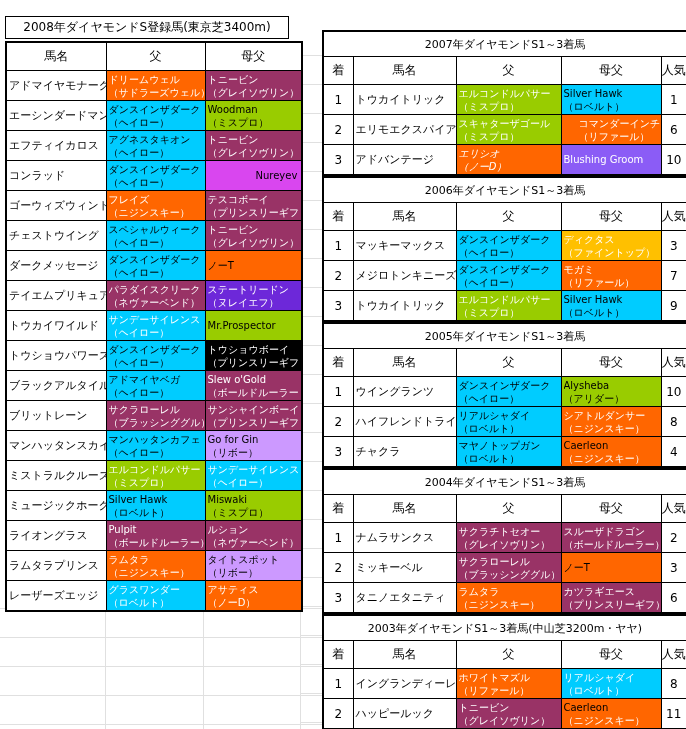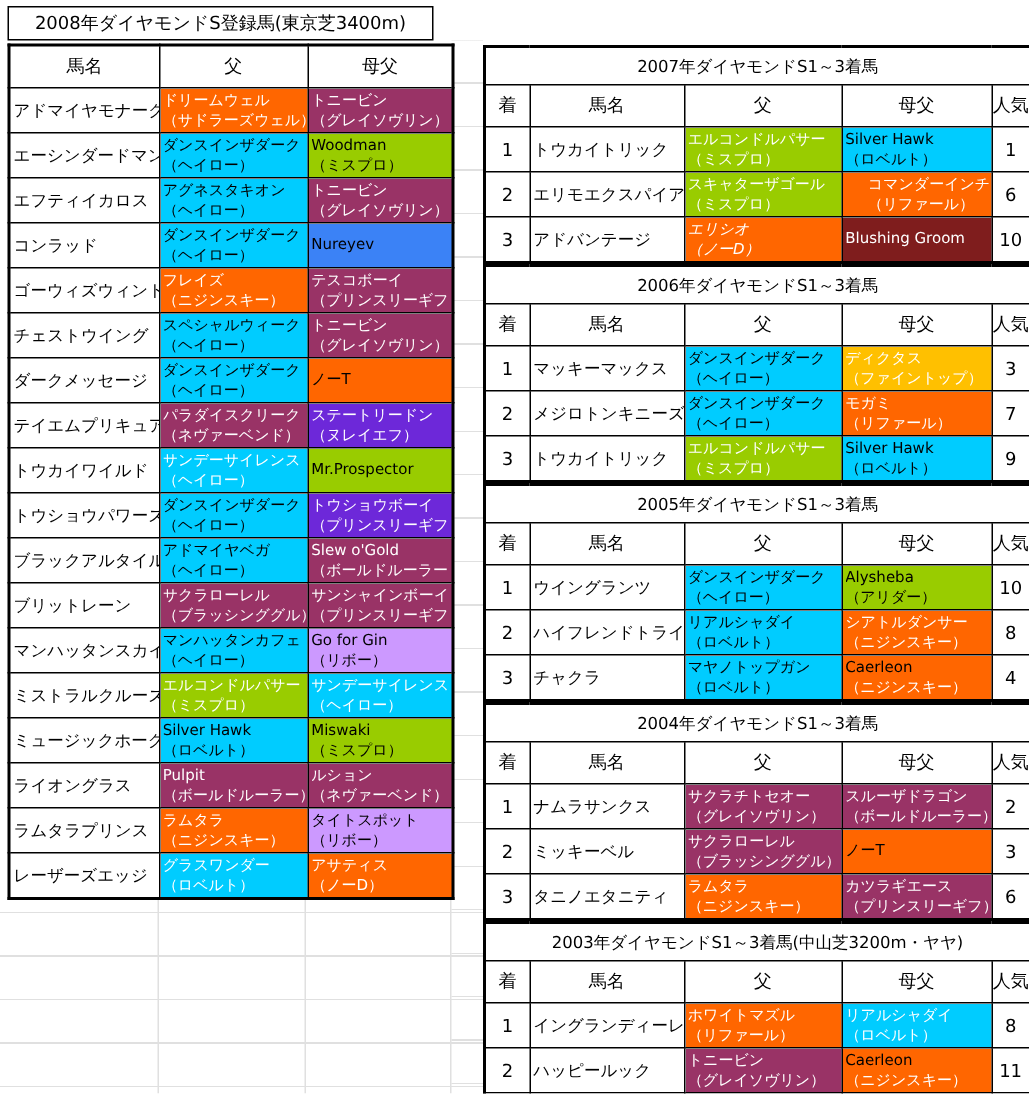--- a/index.html
+++ b/index.html
@@ -15,21 +15,21 @@
   }
   .grid-gap{
     position:absolute;left:301px;top:27px;width:21px;height:702px;
     background:repeating-linear-gradient(to bottom,transparent 0 28px,#e0e0e0 28px 29px);
   }
   .vline{position:absolute;width:1px;background:#e0e0e0;}
   .v1{left:105px;top:580px;height:149px;}
   .v2{left:203px;top:580px;height:149px;}
   .v3{left:300px;top:580px;height:149px;}
 
-  .lgroup{position:absolute;left:5px;top:4px;width:352px;}
+  .lgroup{position:absolute;left:5px;top:16px;width:352px;}
   .ltitle{
     width:282px;height:21px;border:1px solid #000;margin:0 0 2px 0;
     display:flex;align-items:center;justify-content:center;
     font-size:12px;white-space:nowrap;overflow:hidden;
   }
   table{border-collapse:collapse;table-layout:fixed;}
   .ltable{width:296px;border:2px solid #000;}
   .rgroup{position:absolute;left:322px;top:30px;width:364px;}
   .rtable{width:364px;border:2px solid #000;}
   td,th{border:1px solid #000;padding:0;overflow:hidden;font-weight:normal;}
@@ -126,21 +126,21 @@
             </td>
           </tr>
           <tr class="drow">
             <td class="hname">コンラッド</td>
             <td class="ped" style="background: rgb(0, 204, 255);">
               <div class="lines">
                 <div class="ln c-b">ダンスインザダーク</div>
                 <div class="ln c-b">（ヘイロー）</div>
               </div>
             </td>
-            <td class="ped" style="background: #3b82f6;">
+            <td class="ped" style="background: #d946ef; padding-left: 48px;">
               <div class="lines">
                 <div class="ln c-b">Nureyev</div>
               </div>
             </td>
           </tr>
           <tr class="drow">
             <td class="hname">ゴーウィズウィンド</td>
             <td class="ped" style="background: rgb(255, 102, 0);">
               <div class="lines">
                 <div class="ln c-w">フレイズ</div>
@@ -213,21 +213,21 @@
             </td>
           </tr>
           <tr class="drow">
             <td class="hname">トウショウパワーズ</td>
             <td class="ped" style="background: rgb(0, 204, 255);">
               <div class="lines">
                 <div class="ln c-b">ダンスインザダーク</div>
                 <div class="ln c-b">（ヘイロー）</div>
               </div>
             </td>
-            <td class="ped" style="background: #6d28d9; margin-left: 40px;">
+            <td class="ped" style="background: #000000; margin-left: 40px;">
               <div class="lines">
                 <div class="ln c-w">トウショウボーイ</div>
                 <div class="ln c-w">（プリンスリーギフ）</div>
               </div>
             </td>
           </tr>
           <tr class="drow">
             <td class="hname">ブラックアルタイル</td>
             <td class="ped" style="background: rgb(0, 204, 255);">
               <div class="lines">
@@ -409,21 +409,21 @@
           </tr>
           <tr class="drow">
             <td class="num place">3</td>
             <td class="hname">アドバンテージ</td>
             <td class="ped" style="background: rgb(255, 102, 0); font-style: italic;">
               <div class="lines">
                 <div class="ln c-w">エリシオ</div>
                 <div class="ln c-w">（ノーD）</div>
               </div>
             </td>
-            <td class="ped" style="background: #7f1d1d;">
+            <td class="ped" style="background: #8b5cf6;">
               <div class="lines">
                 <div class="ln c-w">Blushing Groom</div>
               </div>
             </td>
             <td class="num pop">10</td>
           </tr>
         </tbody>
     </table>
 
     <table class="rtable">

